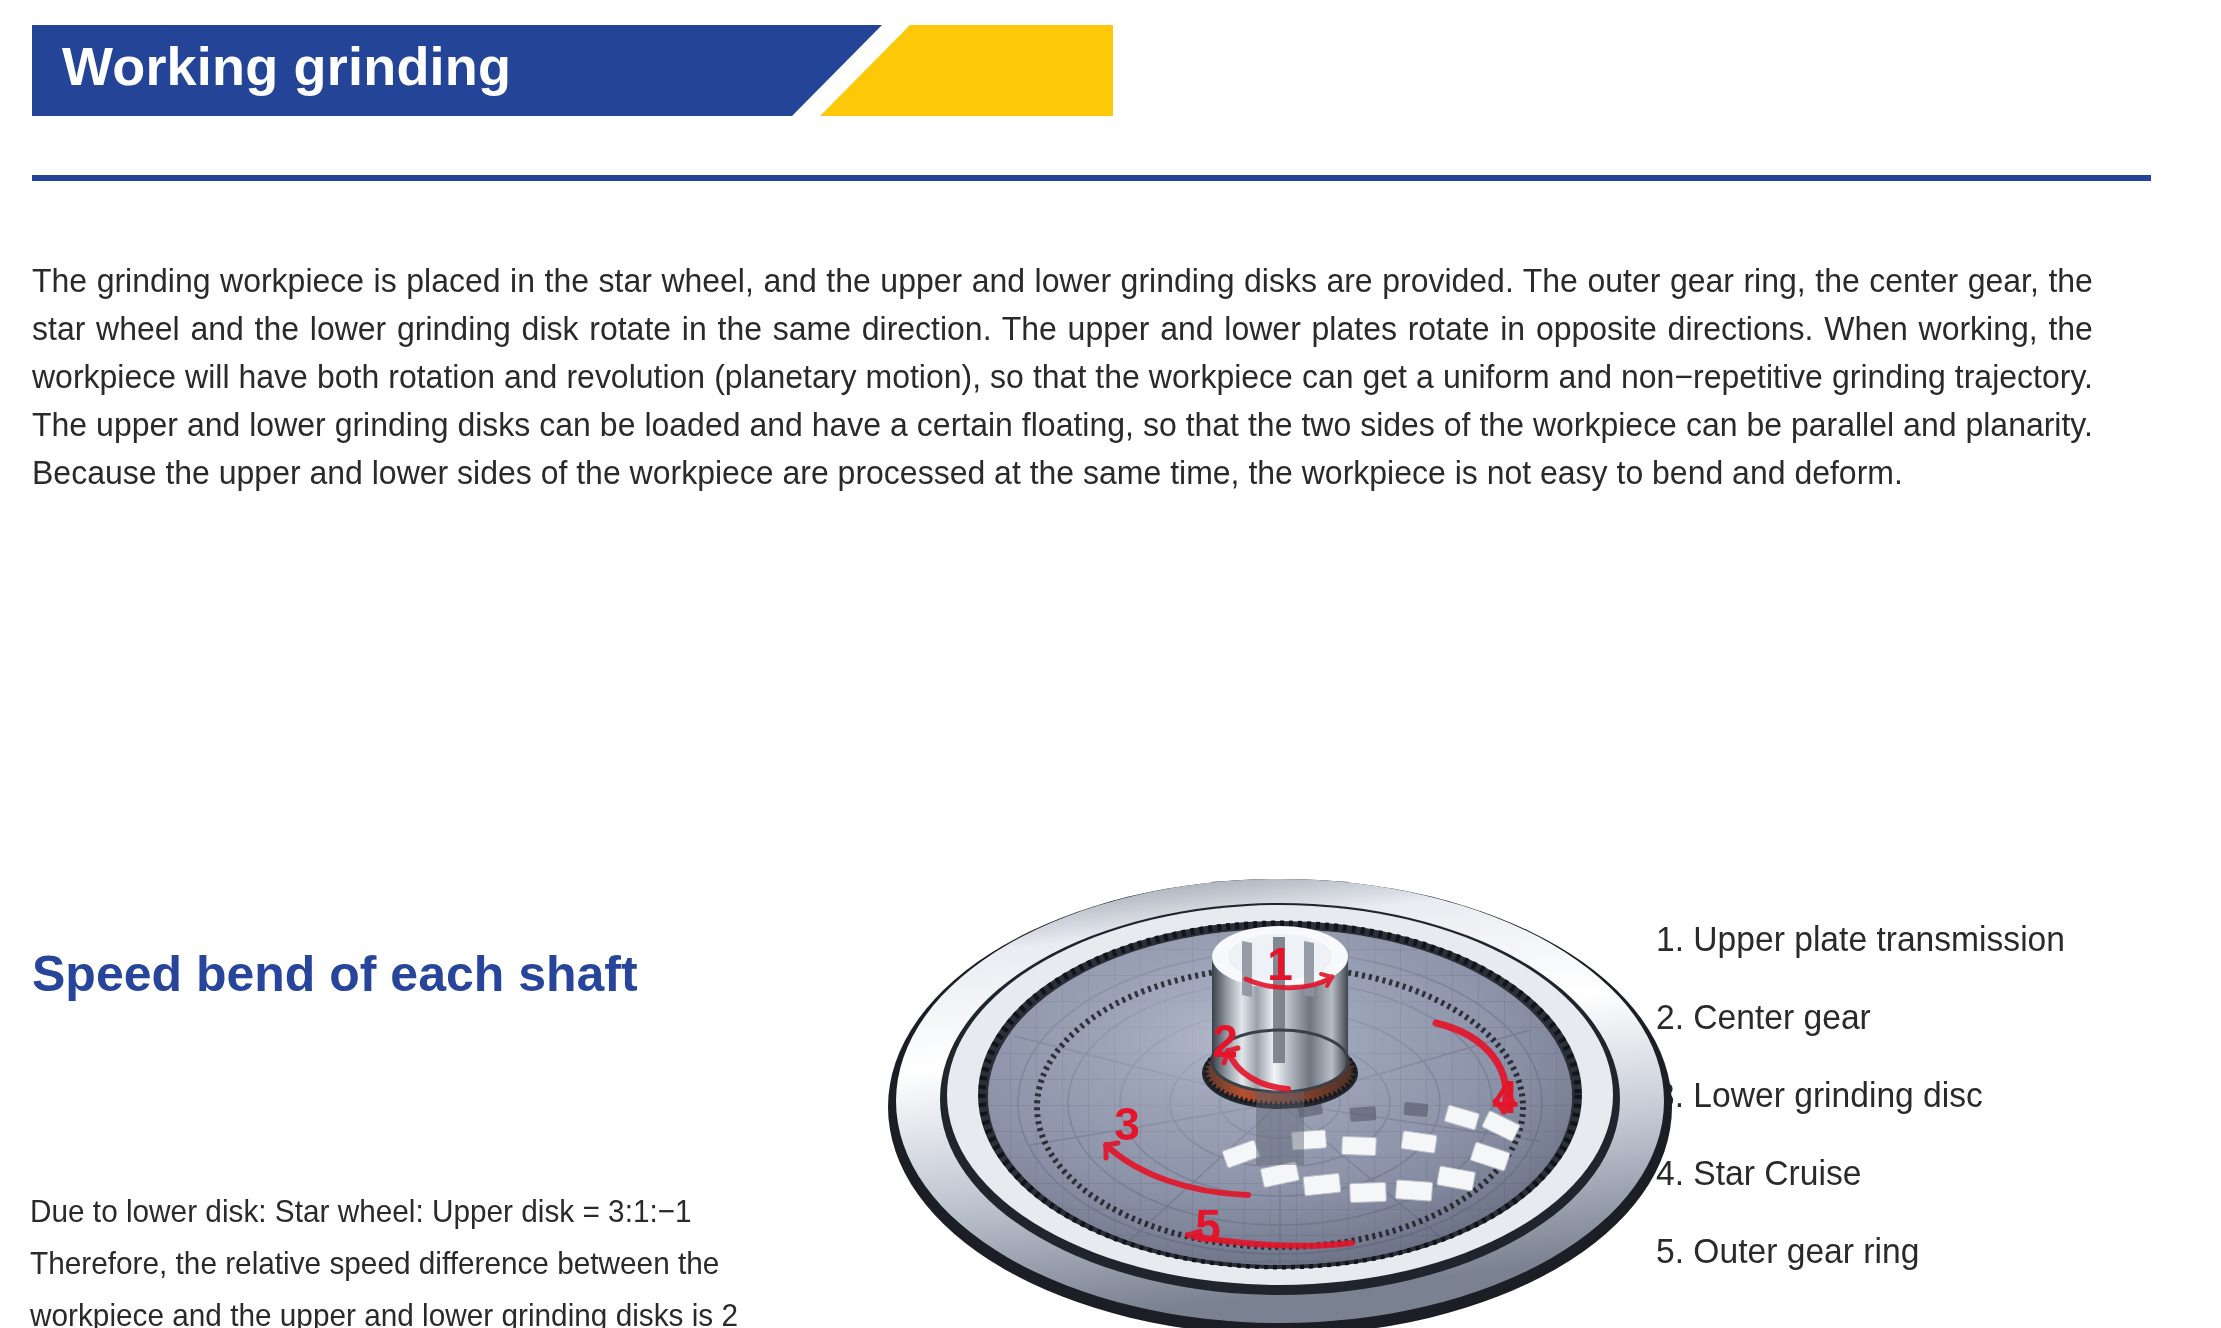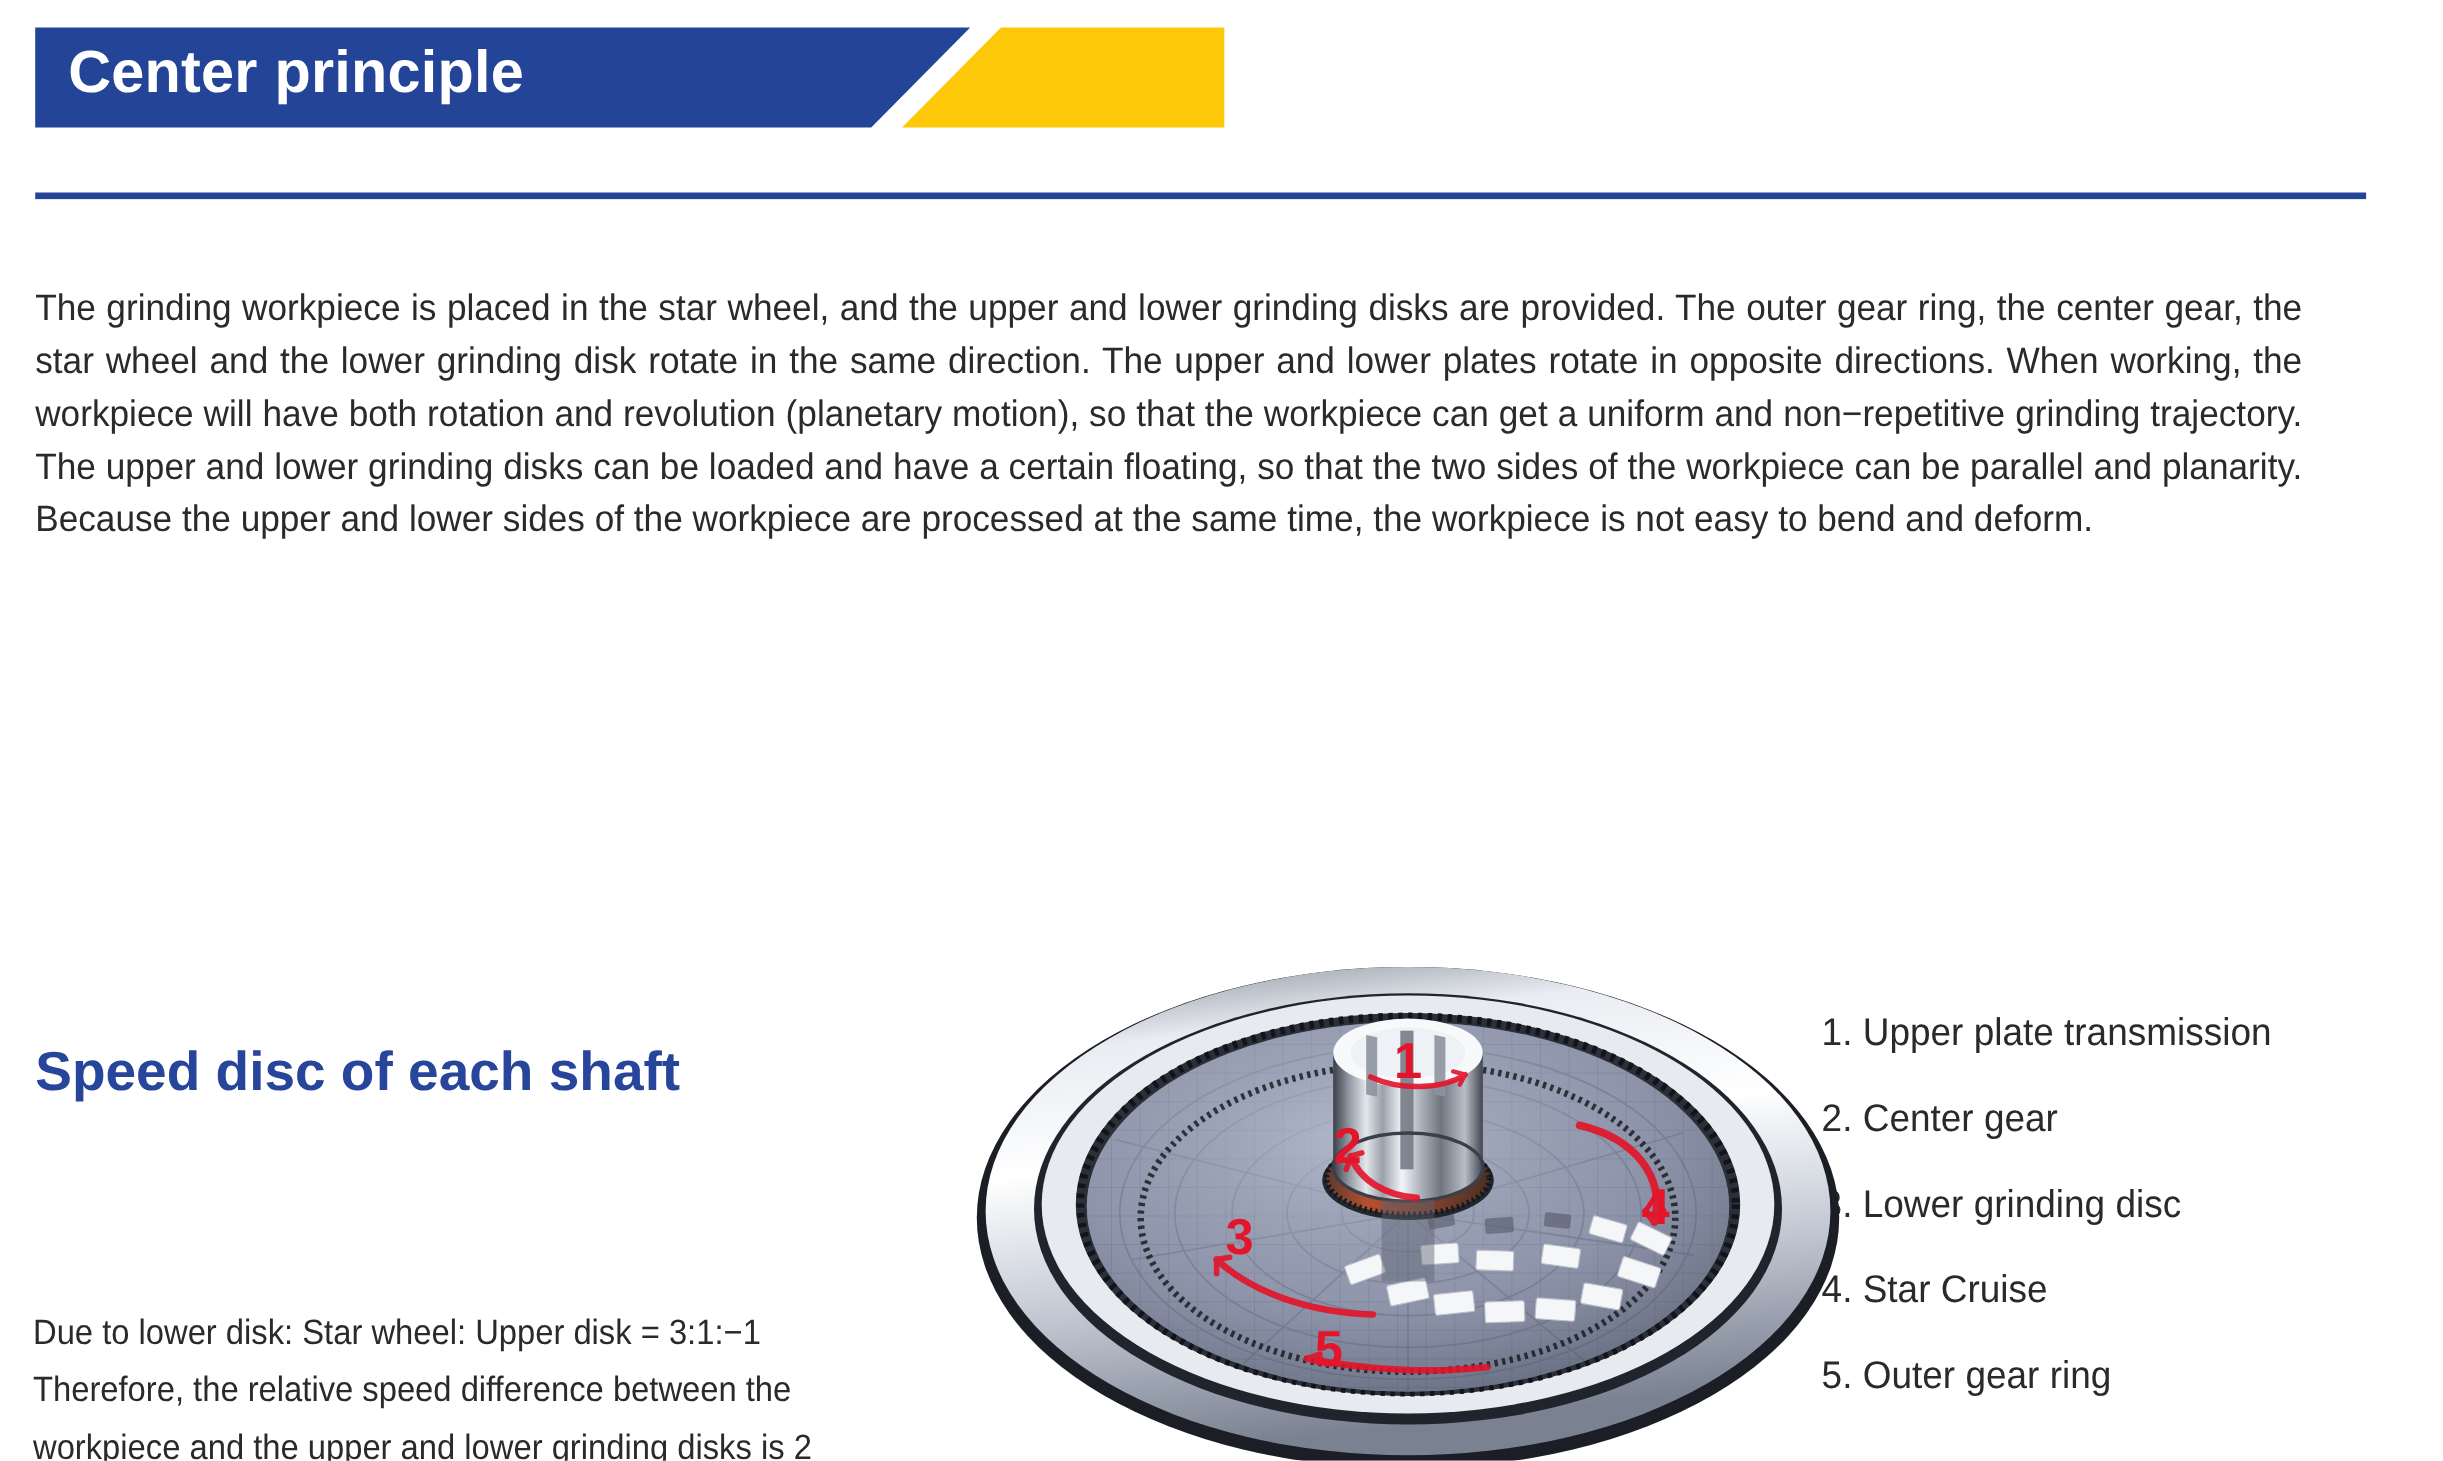--- a/index.html
+++ b/index.html
@@ -132,28 +132,28 @@
 </head>
 <body>
 
 <div id="header-banner">
   <svg width="2221" height="130" viewBox="0 0 2221 130" xmlns="http://www.w3.org/2000/svg">
 
     <polygon points="32,25 882,25 792,116 32,116" fill="#234497"></polygon>
 
     <polygon points="910,25 1113,25 1113,116 820,116" fill="#fdc808"></polygon>
   </svg>
-  <div id="banner-title">Center principle</div>
+  <div id="banner-title">Working grinding</div>
 </div>
 
 <div id="header-divider"></div>
 
 <div id="intro-paragraph">The grinding workpiece is placed in the star wheel, and the upper and lower grinding disks are provided. The outer gear ring, the center gear, the star wheel and the lower grinding disk rotate in the same direction. The upper and lower plates rotate in opposite directions. When working, the workpiece will have both rotation and revolution (planetary motion), so that the workpiece can get a uniform and non−repetitive grinding trajectory. The upper and lower grinding disks can be loaded and have a certain floating, so that the two sides of the workpiece can be parallel and planarity. Because the upper and lower sides of the workpiece are processed at the same time, the workpiece is not easy to bend and deform.</div>
 
-<div id="speed-ratio-heading">Speed disc of each shaft</div>
+<div id="speed-ratio-heading">Speed bend of each shaft</div>
 
 <div id="speed-ratio-text">
   <span class="line">Due to lower disk: Star wheel: Upper disk = 3:1:−1</span>
   <span class="line">Therefore, the relative speed difference between the</span>
   <span class="line">workpiece and the upper and lower grinding disks is 2</span>
 </div>
 
 <div id="legend-list">
   <div class="legend-item">1. Upper plate transmission</div>
   <div class="legend-item">2. Center gear</div>

